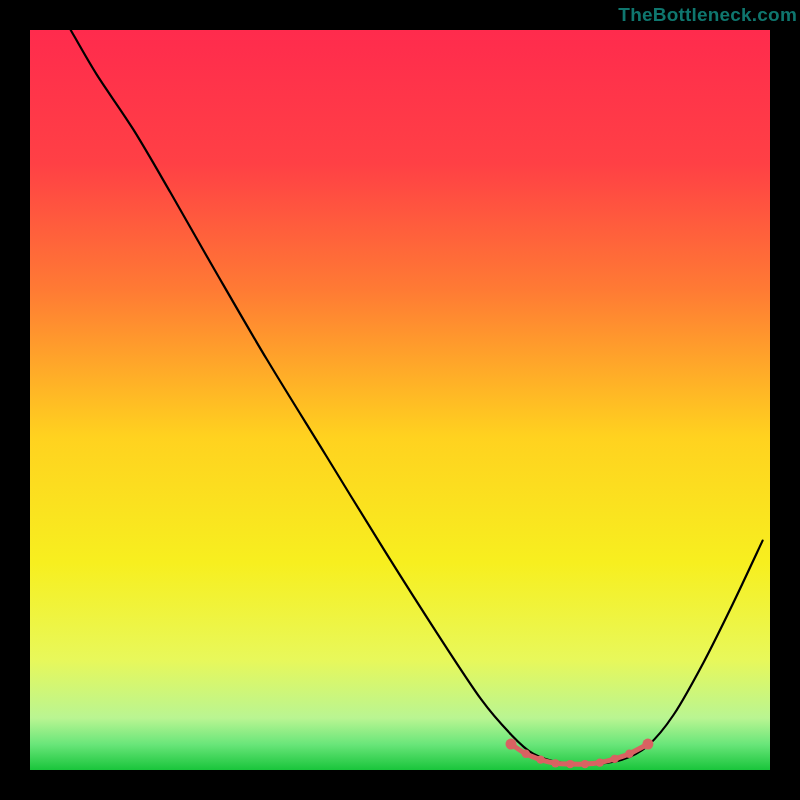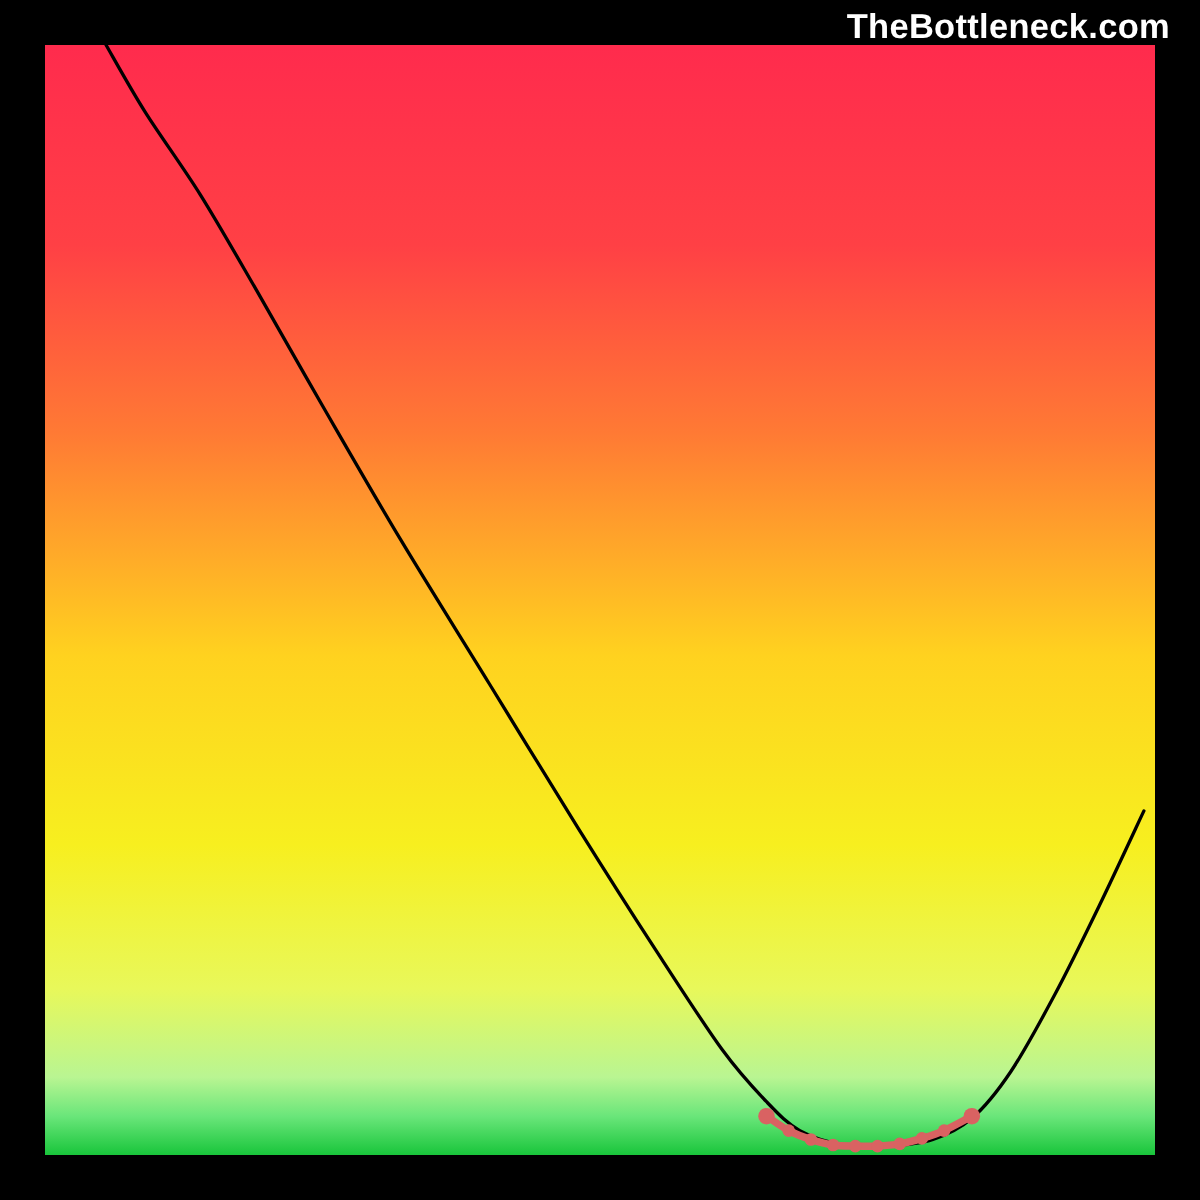--- a/index.html
+++ b/index.html
@@ -11,25 +11,25 @@
     overflow: hidden;
   }
   .chart-container {
     position: relative;
     width: 800px;
     height: 800px;
   }
   .watermark {
     position: absolute;
     top: 4px;
-    right: 20px;
+    right: 3px;
     font-family: Arial, Helvetica, sans-serif;
-    font-size: 23px;
+    font-size: 19px;
     font-weight: bold;
-    color: #ffffff;
+    color: #0f766e;
     z-index: 10;
     letter-spacing: 0.2px;
   }
   svg {
     display: block;
   }
 </style>
 </head>
 <body>
 

